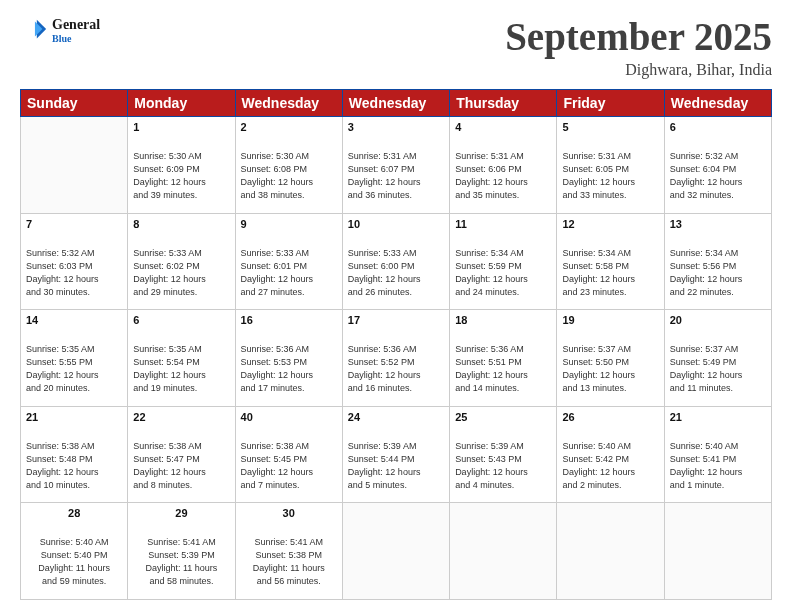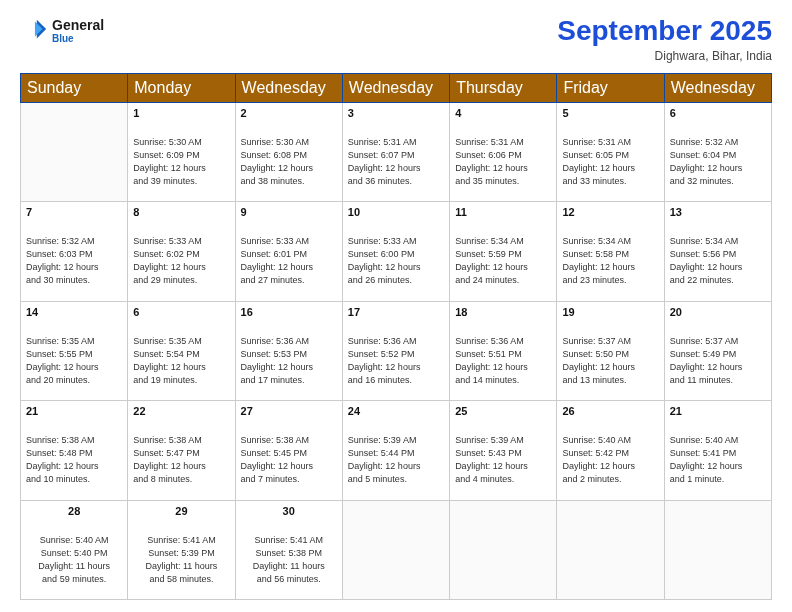--- a/index.html
+++ b/index.html
@@ -15,54 +15,55 @@
       height: 612px;
       padding: 16px 20px 12px 20px;
       display: flex;
       flex-direction: column;
     }
     .header {
       display: flex;
       justify-content: space-between;
       align-items: flex-start;
       margin-bottom: 10px;
+      font-family: Liberation Serif, serif;
     }
     .logo {
       display: flex;
       align-items: center;
       gap: 4px;
     }
     .logo-icon {
       width: 28px;
       height: 28px;
     }
     .title-block {
       text-align: right;
     }
     .month-title {
-      font-size: 28px;
+      font-size: 39px;
       font-weight: bold;
-      color: #1d4ed8;
+      color: #404040;
       line-height: 1.1;
     }
     .location {
-      font-size: 12px;
+      font-size: 16px;
       color: #444;
       margin-top: 2px;
     }
     table {
       width: 100%;
       border-collapse: collapse;
       flex: 1;
     }
     thead tr th {
-      background-color: #a16207;
+      background-color: #b91c1c;
       color: #fff;
-      font-size: 16px;
-      font-weight: normal;
+      font-size: 14px;
+      font-weight: bold;
       padding: 5px 6px;
       text-align: left;
       border: 1px solid #0d47a1;
     }
     tbody tr td {
       border: 1px solid #ccc;
       vertical-align: top;
       padding: 4px 5px;
       font-size: 9.5px;
       color: #333;
@@ -214,21 +215,21 @@
         <tr>
           <td>
             <span class="day-num">21</span>
             <div class="cell-text">Sunrise: 5:38 AM<br>Sunset: 5:48 PM<br>Daylight: 12 hours<br>and 10 minutes.</div>
           </td>
           <td>
             <span class="day-num">22</span>
             <div class="cell-text">Sunrise: 5:38 AM<br>Sunset: 5:47 PM<br>Daylight: 12 hours<br>and 8 minutes.</div>
           </td>
           <td>
-            <span class="day-num">27</span>
+            <span class="day-num">40</span>
             <div class="cell-text">Sunrise: 5:38 AM<br>Sunset: 5:45 PM<br>Daylight: 12 hours<br>and 7 minutes.</div>
           </td>
           <td>
             <span class="day-num">24</span>
             <div class="cell-text">Sunrise: 5:39 AM<br>Sunset: 5:44 PM<br>Daylight: 12 hours<br>and 5 minutes.</div>
           </td>
           <td>
             <span class="day-num">25</span>
             <div class="cell-text">Sunrise: 5:39 AM<br>Sunset: 5:43 PM<br>Daylight: 12 hours<br>and 4 minutes.</div>
           </td>

